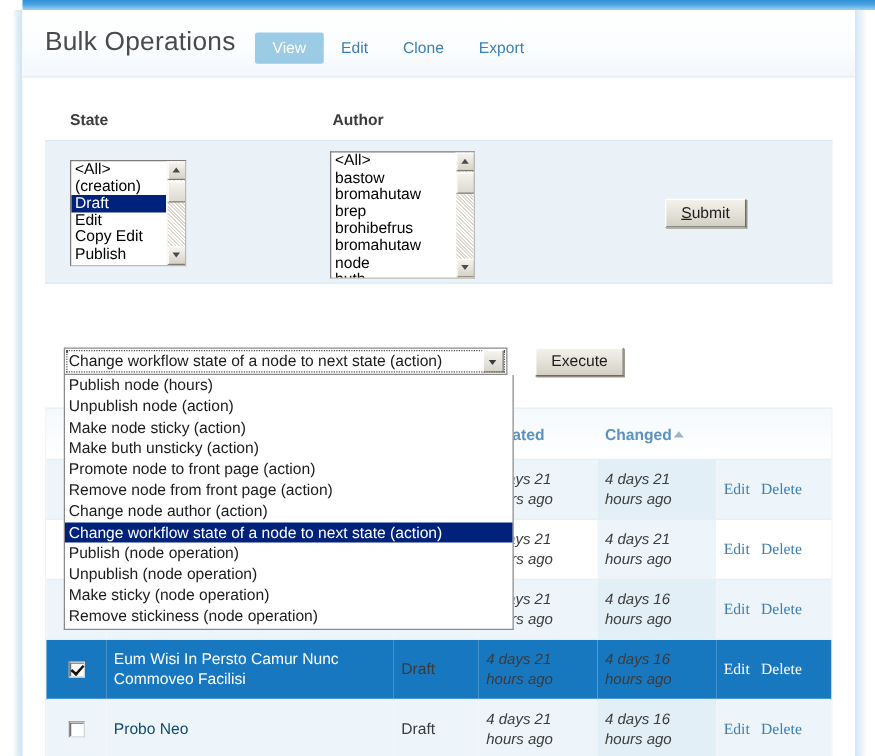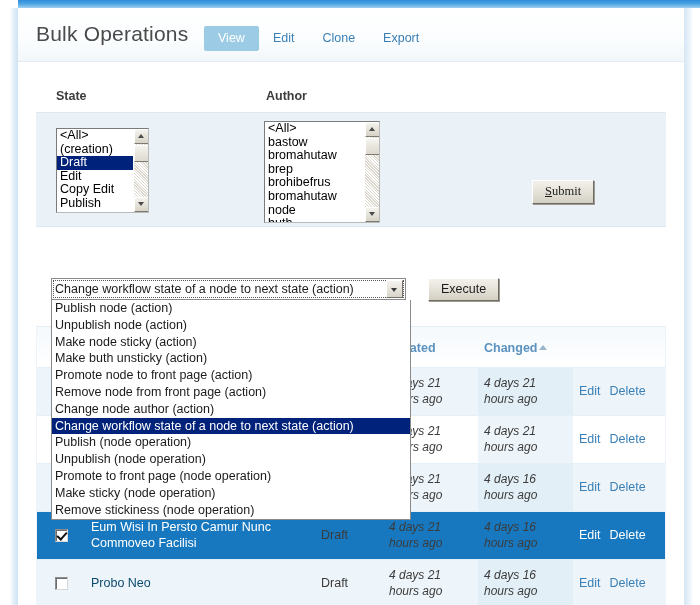--- a/index.html
+++ b/index.html
@@ -172,21 +172,21 @@
     border-right-color: #6f6c64;
     border-bottom-color: #6f6c64;
     box-shadow: 1px 1px 0 #9e9a90;
     padding: 3px 12px 4px 12px;
     cursor: pointer;
     white-space: nowrap;
   }
   .win-button u { text-decoration: underline; }
 
   #submit-button {
-    position: absolute; left: 496px; top: 67px; font-family: Liberation Serif, serif;
+    position: absolute; left: 496px; top: 46px;
   }
 
   
   .opbar {
     position: absolute; left: 18px; top: 270px;
     width: 630px; height: 22px;
   }
   .select-closed {
     position: absolute; left: 15px; top: 0;
     width: 355px; height: 22px;
@@ -302,21 +302,21 @@
   tr.selected td a { color: #ffffff; }
 
   td.col-check { text-align: center; padding-left: 0; padding-right: 0; }
   td.col-title a {
     color: #0c4a6e; text-decoration: none; font-size: 12.5px;
   }
   td.col-state { color: #444444; }
   td.col-created, td.col-changed {
     font-style: italic; color: #4b4b4b; font-size: 12px;
   }
-  td.col-ops { white-space: nowrap; }
+  td.col-ops { white-space: nowrap; font-family: Liberation Serif, serif; }
   td.col-ops a {
     color: #3a7fb5; text-decoration: none; margin-right: 9px; font-size: 12.5px;
   }
   td.col-ops a:last-child { margin-right: 0; }
 
   
   .cbox {
     display: inline-block;
     width: 13px; height: 13px;
     background: #ffffff;
@@ -481,29 +481,28 @@
               <td class="col-state">Draft</td>
               <td class="col-created">4 days 21 hours ago</td>
               <td class="col-changed">4 days 16 hours ago</td>
               <td class="col-ops"><a>Edit</a><a>Delete</a></td>
             </tr>
           </tbody>
       </table>
     </div>
 
     <div class="select-popup" id="select-popup">
-        <div class="opt">Publish node (action)</div>
+        <div class="opt">Publish node (hours)</div>
         <div class="opt">Unpublish node (action)</div>
         <div class="opt">Make node sticky (action)</div>
         <div class="opt">Make buth unsticky (action)</div>
         <div class="opt">Promote node to front page (action)</div>
         <div class="opt">Remove node from front page (action)</div>
         <div class="opt">Change node author (action)</div>
         <div class="opt sel">Change workflow state of a node to next state (action)</div>
         <div class="opt">Publish (node operation)</div>
         <div class="opt">Unpublish (node operation)</div>
-        <div class="opt">Promote to front page (node operation)</div>
         <div class="opt">Make sticky (node operation)</div>
         <div class="opt">Remove stickiness (node operation)</div>
       </div>
 
   </div>
 </div>
 
 </body></html>

